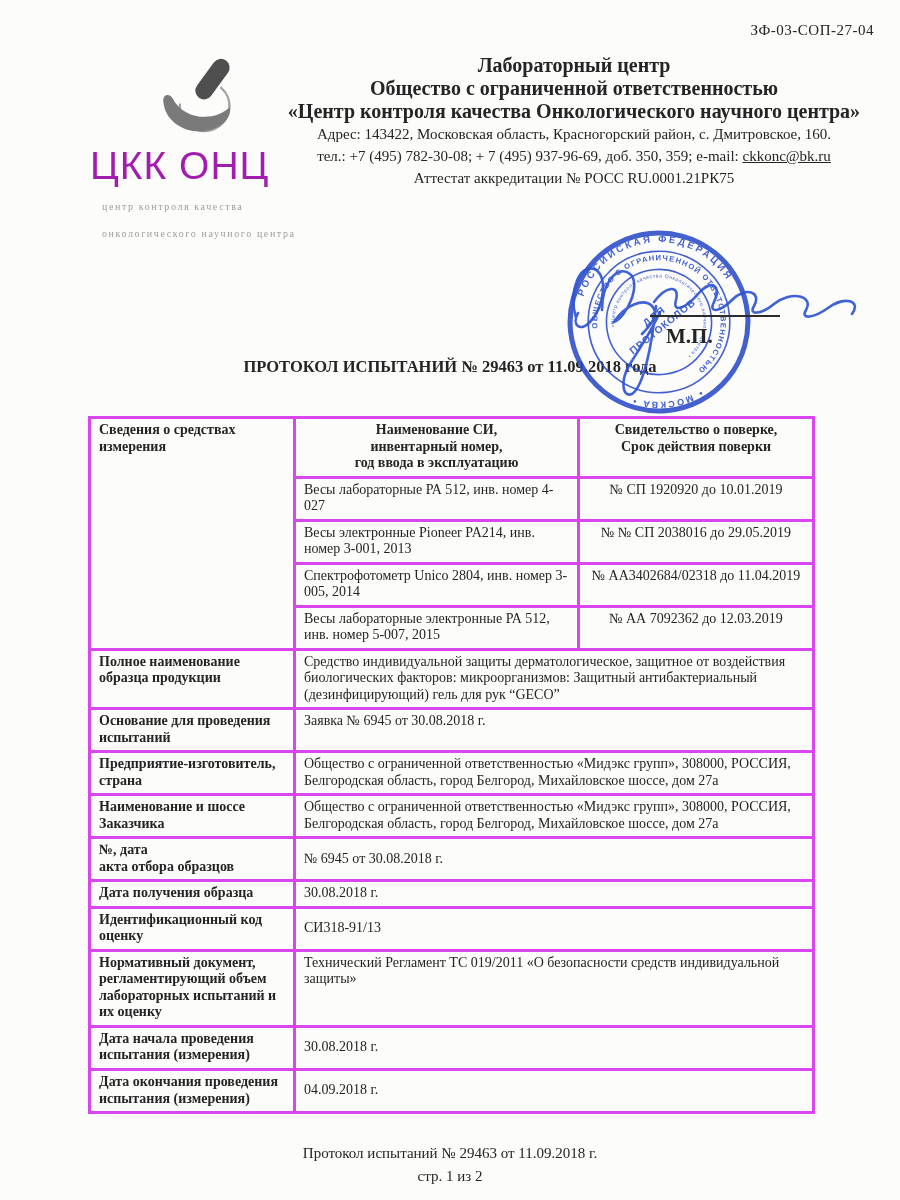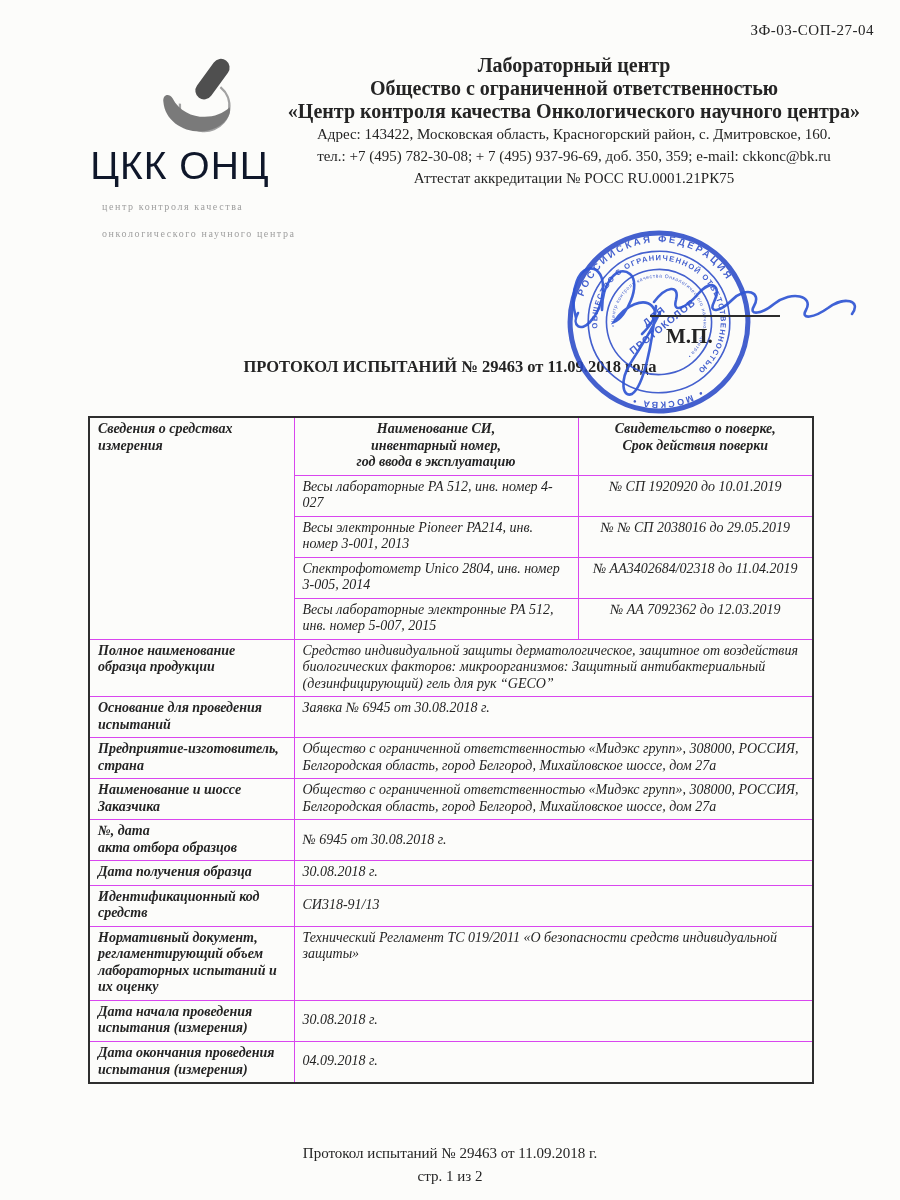--- a/index.html
+++ b/index.html
@@ -10,32 +10,32 @@
     font-family:"Liberation Serif", serif; color:#242424;
     box-shadow:0 0 6px rgba(0,0,0,.25);
   }
   .doc-code { position:absolute; top:22px; right:26px; font-size:15px; letter-spacing:.5px; }
 
   
   .logo { position:absolute; left:90px; top:54px; width:180px; text-align:left; }
   .logo-icon { display:block; margin-left:56px; }
   .logo-acronym {
     font-family:"Liberation Sans", sans-serif; font-size:39px; line-height:40px;
-    color:#0f172a; letter-spacing:1px; white-space:nowrap;text-align:center;
+    color:#a21caf; letter-spacing:1px; white-space:nowrap;
   }
   .logo-caption {
     font-family:Liberation Serif, serif; font-size:10px; line-height:13px;
     color:#9e9e9e; letter-spacing:1.6px; white-space:nowrap; margin-top:14px;padding-left:12px;
   }
 
   
   .org-header { position:absolute; left:262px; top:54px; width:624px; text-align:center; }
   .org-header .b { font-weight:bold; font-size:20px; line-height:23px; }
   .org-header .r { font-size:15px; line-height:22px; }
-  .org-email { }
+  .org-email { text-decoration:underline; }
 
   
   .approval { position:absolute; left:658px; top:203px; font-weight:bold; font-size:15.5px; line-height:22px; z-index:5; }
   .sig-line { position:absolute; left:650px; top:315px; width:130px; border-top:2px solid #2c2c2c; z-index:6; }
   .seal-mark { position:absolute; left:666px; top:324px; font-weight:bold; font-size:21px; z-index:6; }
 
   .stamp-wrap { position:absolute; left:563px; top:226px; width:192px; height:192px; transform:rotate(-6deg); opacity:.88; z-index:3; }
   .signature-wrap { position:absolute; left:560px; top:244px; z-index:4; opacity:.92; }
 
   
@@ -43,21 +43,21 @@
   .title-block .t1 { font-weight:bold; font-size:16.5px; line-height:22px; }
   .title-block .t2 { font-weight:bold; font-size:15.5px; line-height:21px; }
 
   
   .info-table {
     position:absolute; left:88px; top:416px; width:724px;
     border-collapse:collapse; table-layout:fixed;
     font-size:14px; line-height:1.18;
     border:2px solid #2e2e2e;
   }
-  .info-table td { border:1px solid #d946ef; padding:3px 8px 4px 8px; vertical-align:top; white-space:pre-line;font-style:italic; }
+  .info-table td { border:3px solid #d946ef; padding:3px 8px 4px 8px; vertical-align:top; white-space:pre-line; }
   .c1 { width:205px; } .c2 { width:284px; } .c3 { width:235px; }
   td.lbl { font-weight:bold; }
   td.hdr { font-weight:bold; text-align:center; }
   td.cert { text-align:center; }
   td.val.vmid { vertical-align:middle; }
 
   
   .page-footer { position:absolute; top:1142px; left:0; width:900px; text-align:center; font-size:15px; line-height:23px; }
 </style>
 </head>
@@ -184,21 +184,21 @@
       <tr>
         <td class="lbl">№, дата
 акта отбора образцов</td>
         <td class="val vmid" colspan="2">№ 6945 от 30.08.2018 г.</td>
       </tr>
       <tr>
         <td class="lbl">Дата получения образца</td>
         <td class="val" colspan="2">30.08.2018 г.</td>
       </tr>
       <tr>
-        <td class="lbl">Идентификационный код средств</td>
+        <td class="lbl">Идентификационный код оценку</td>
         <td class="val vmid" colspan="2">СИ318-91/13</td>
       </tr>
       <tr>
         <td class="lbl">Нормативный документ, регламентирующий объем лабораторных испытаний и их оценку</td>
         <td class="val" colspan="2">Технический Регламент ТС 019/2011 «О безопасности средств индивидуальной защиты»</td>
       </tr>
       <tr>
         <td class="lbl">Дата начала проведения испытания (измерения)</td>
         <td class="val vmid" colspan="2">30.08.2018 г.</td>
       </tr>

